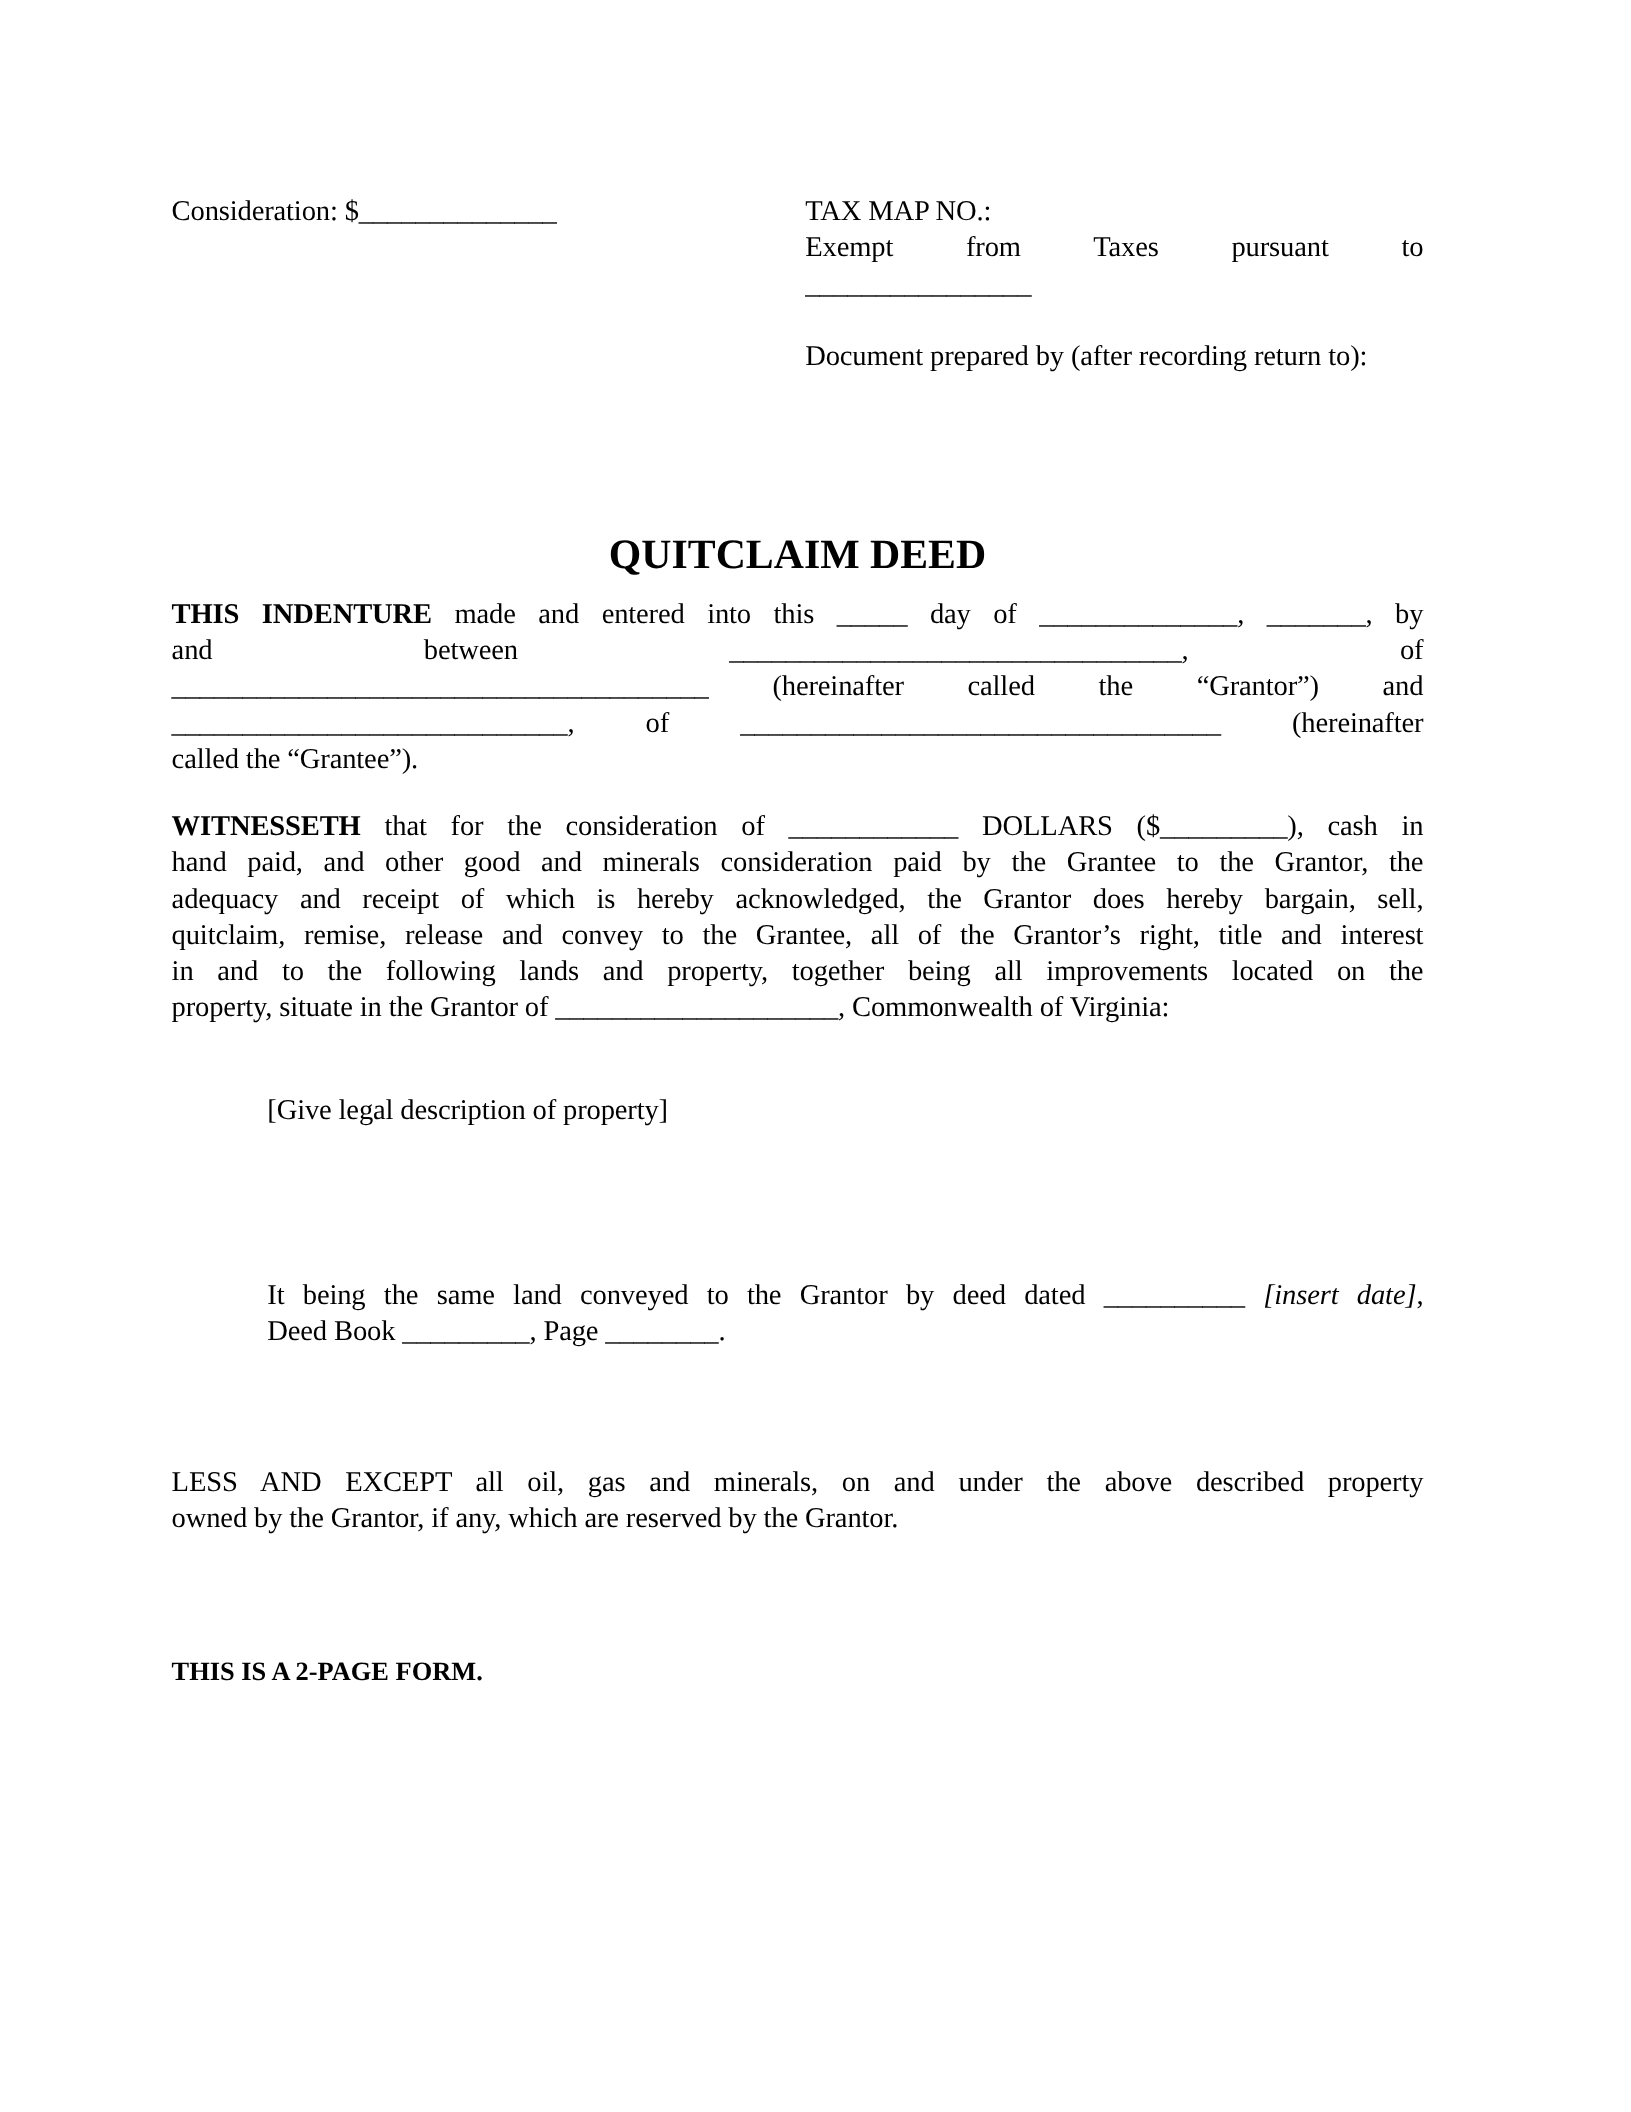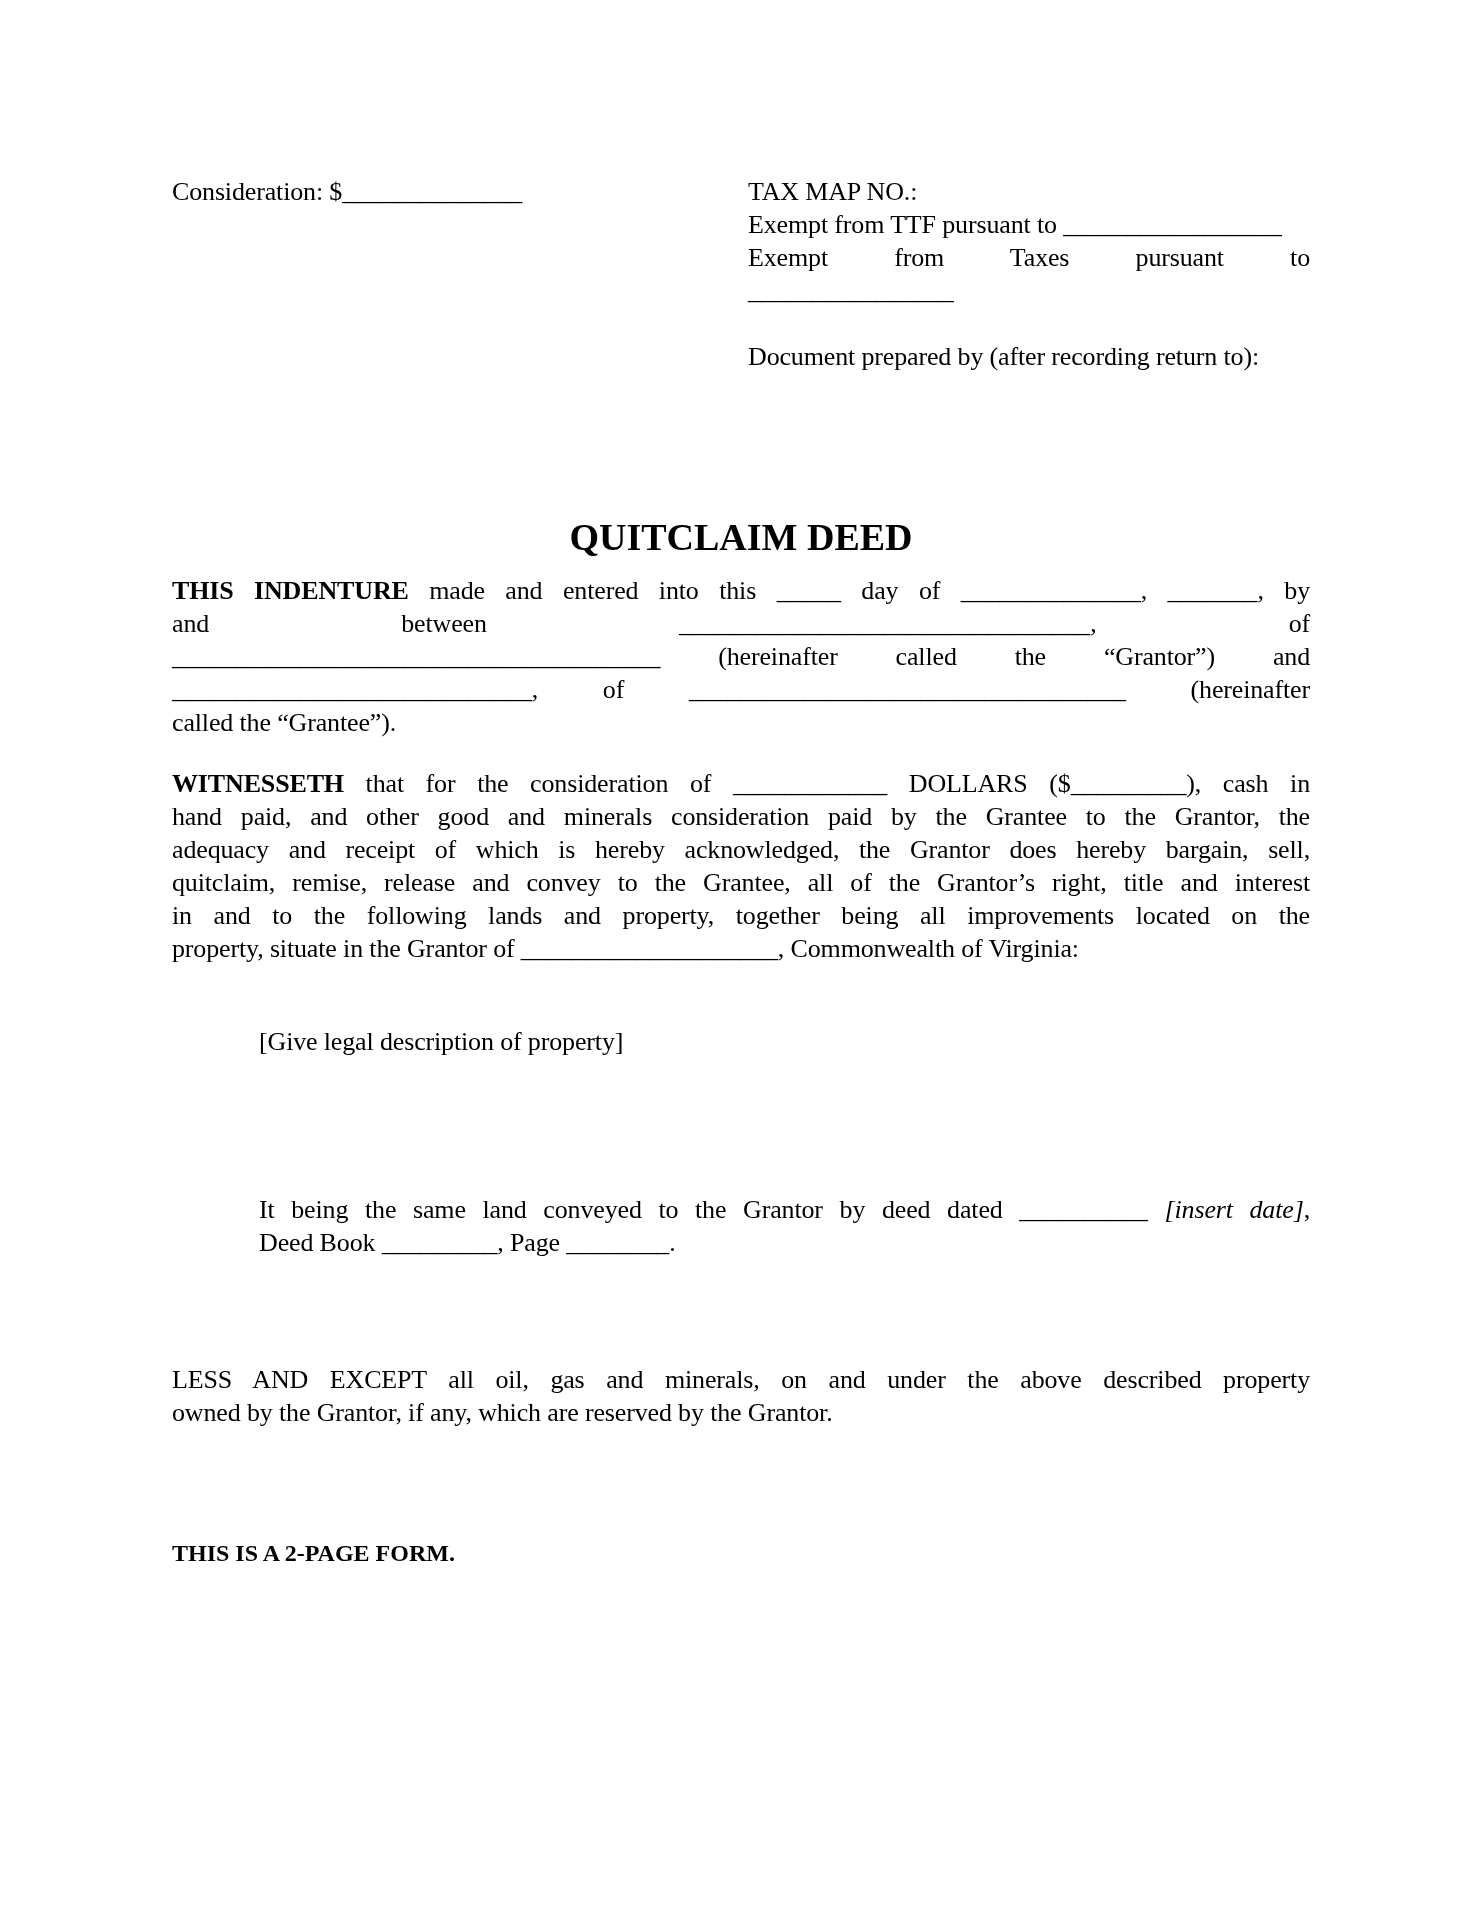--- a/index.html
+++ b/index.html
@@ -9,21 +9,21 @@
     height: 1920px;
     position: relative;
     font-family: "Liberation Serif", "DejaVu Serif", serif;
     font-size: 26px;
     line-height: 33px;
     color: #000000;
     letter-spacing: -0.15px;
   }
   .page {
     position: absolute;
-    left: 172px;
+    left: 156px;
     top: 175px;
     width: 1138px;
   }
   
   .jl {
     text-align: justify;
     text-align-last: justify;
   }
   .line { white-space: normal; }
   .b { font-weight: bold; }
@@ -73,21 +73,20 @@
 <body>
 
 <div class="page">
 
   <div class="header-row">
     <div class="consideration-col">
       <div class="line">Consideration: $______________</div>
     </div>
     <div class="recording-col">
       <div class="line">TAX MAP NO.:</div>
-      <div class="line">Exempt from TTF pursuant to _________________</div>
       <div class="line jl">Exempt from Taxes pursuant to</div>
       <div class="line">________________</div>
       <div class="empty-line"></div>
       <div class="line">Document prepared by (after recording return to):</div>
     </div>
   </div>
 
   <div class="doc-title">QUITCLAIM DEED</div>
 
   <div class="para-indenture">

